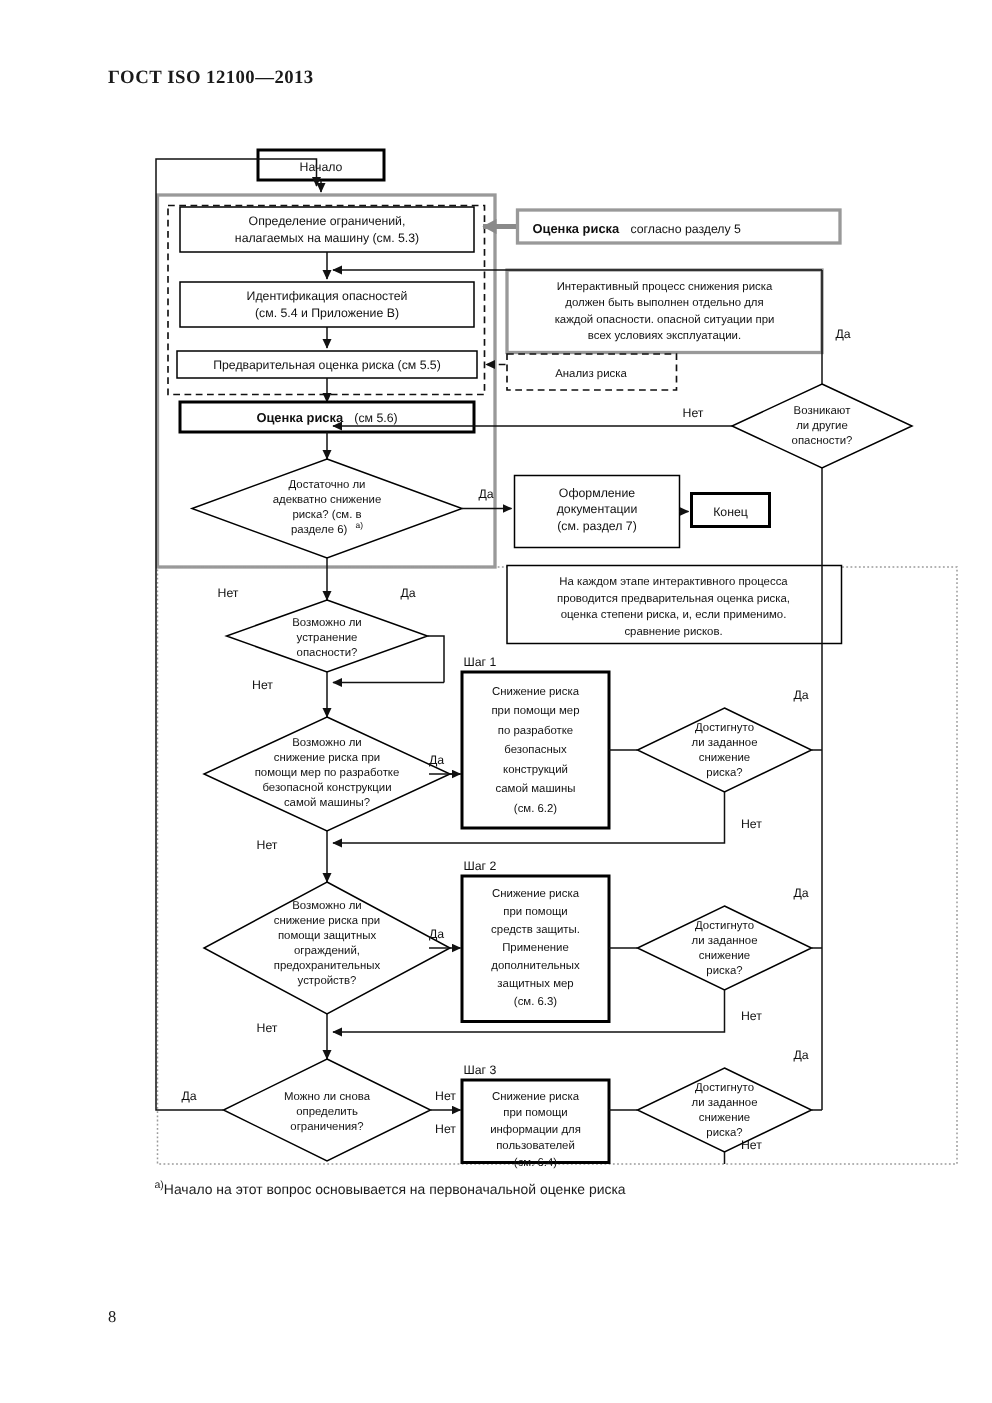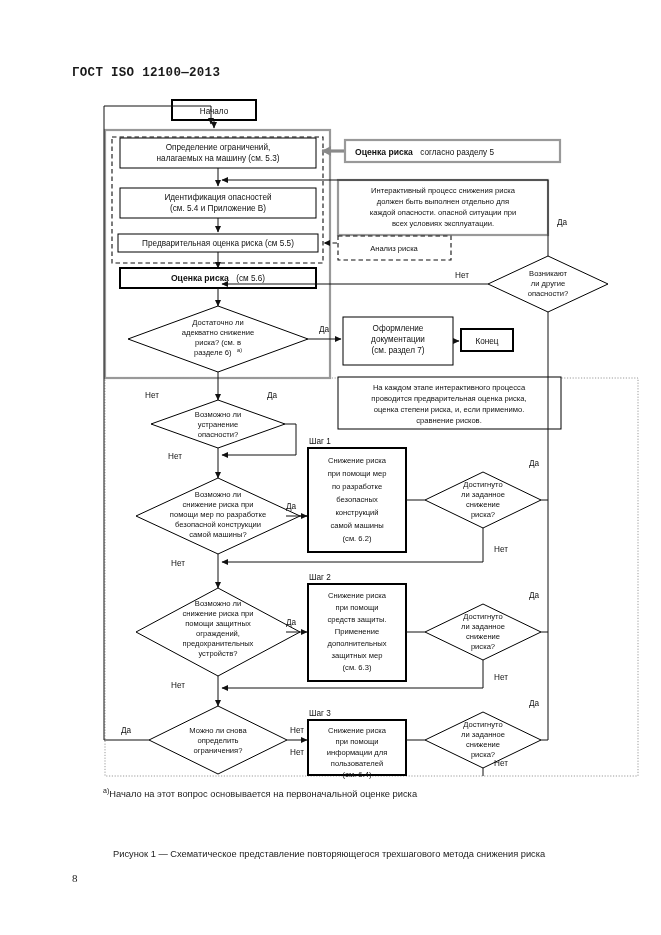--- a/index.html
+++ b/index.html
@@ -16,22 +16,22 @@
     overflow: hidden;
   }
   .page {
     position: relative;
     width: 661px;
     height: 935px;
   }
   .doc-header {
     position: absolute;
     left: 72px;
-    top: 66px;
-    font-family: Liberation Mono, monospace;
+    top: 44px;
+    font-family: Liberation Serif, serif;
     font-weight: bold;
     font-size: 12.5px;
     letter-spacing: 0.3px;
     color: #1a1a1a;
   }
   .page-number {
     position: absolute;
     left: 72px;
     top: 872px;
     font-family: "Liberation Serif", serif;
@@ -321,17 +321,16 @@
     <text class="t-lbl" x="494" y="766" text-anchor="start">Нет</text>
 
     <path class="ln" d="M548,378 L548,740"></path>
 
   </svg>
 
   <div class="footnote">
     <sup>а)</sup><span>Начало на этот вопрос основывается на первоначальной оценке риска</span>
   </div>
 
-  <div class="figure-caption">Рисунок 1 — Схематическое представление повторяющегося трехшагового метода снижения риска</div>
 
   <div class="page-number">8</div>
 
 </div>
 
 </body></html>

